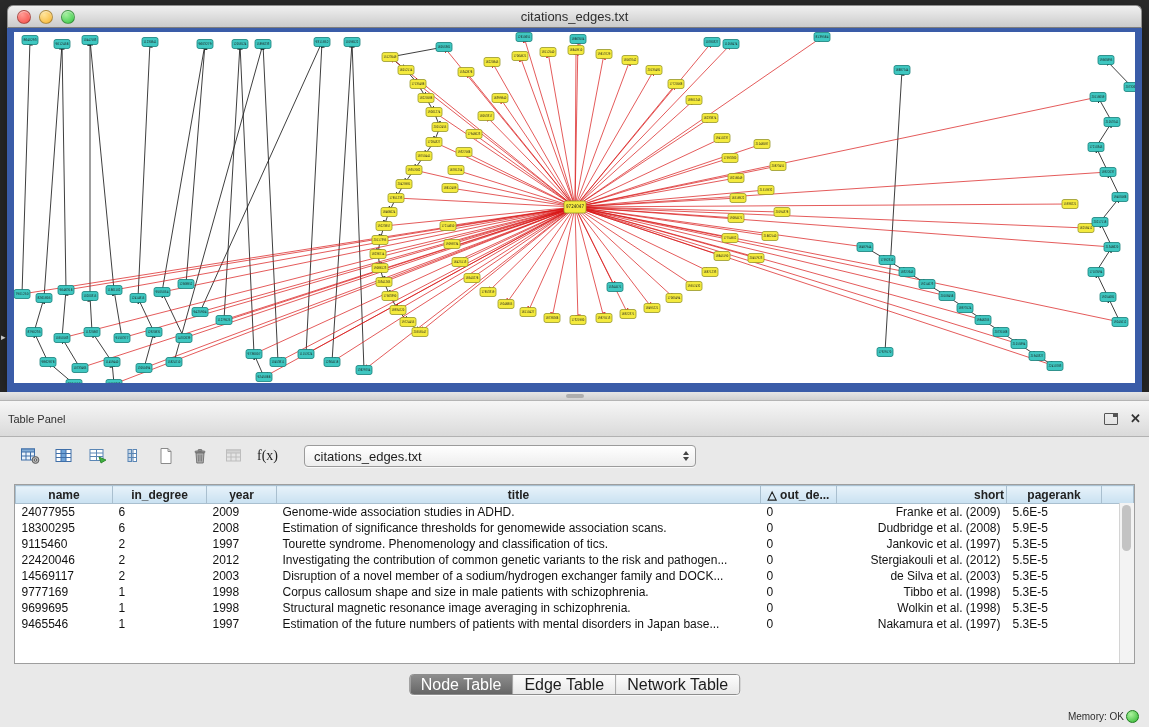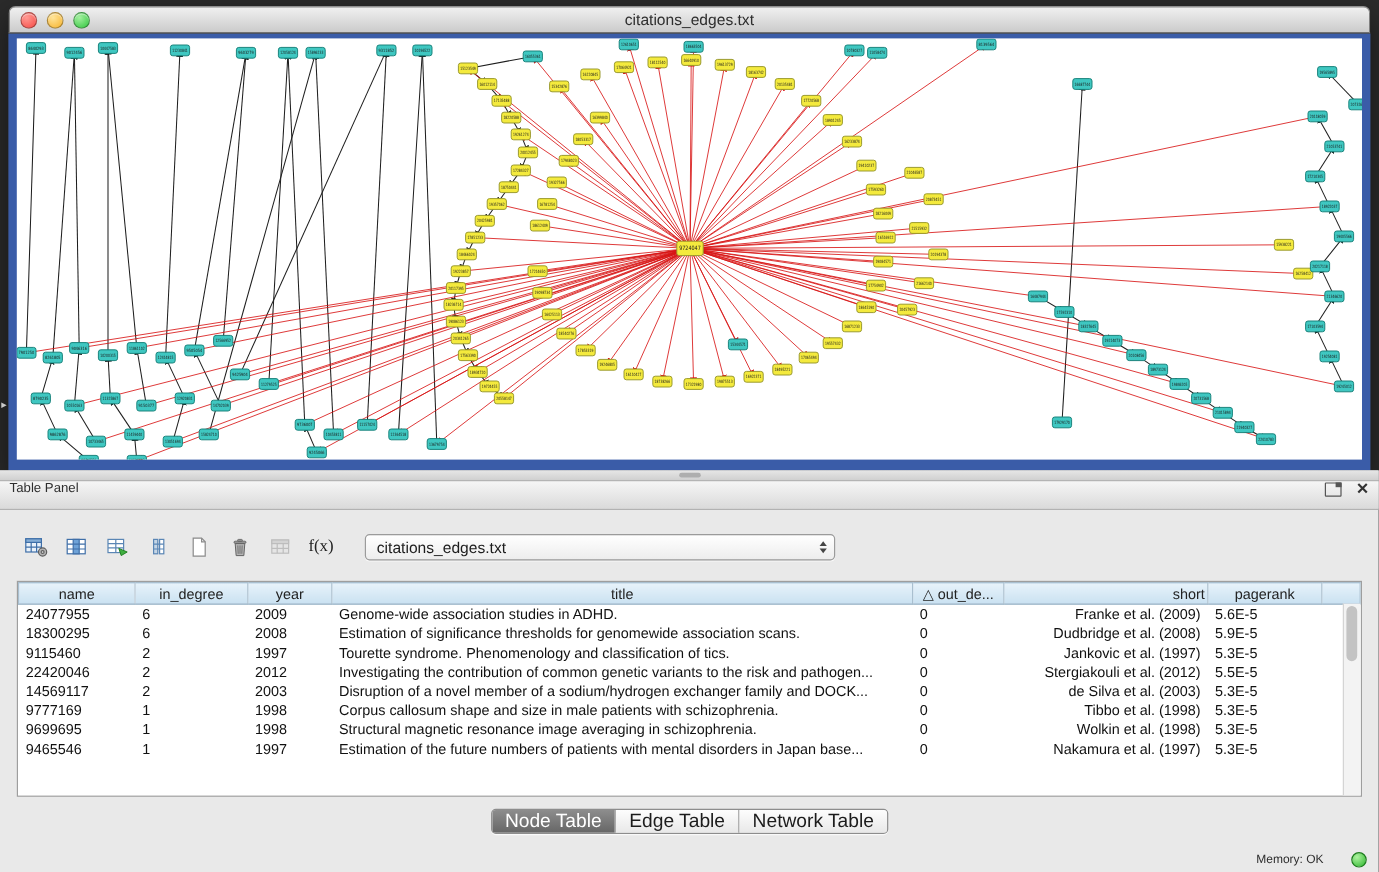--- a/index.html
+++ b/index.html
@@ -19,56 +19,56 @@
   .light.yellow{background:radial-gradient(circle at 35% 30%,#ffe49a,#f7b32b)}
   .light.green{background:radial-gradient(circle at 35% 30%,#a5f0a0,#2fc63d)}
   .graph-frame{background:#3a5ca8;padding:4px 7px 9px 7px}
   #net{display:block;background:#ffffff}
   #net text{font-family:"DejaVu Sans",sans-serif}
   .collapse-arrow{position:absolute;left:1px;top:333px;font-size:9px;color:#c9c9c9;line-height:9px}
   
   .bottom{position:absolute;left:0;top:392px;width:1149px;height:335px;background:#e9e9e9}
   .gutter{height:8px;background:linear-gradient(#e6e6e6,#d0d0d0);border-bottom:1px solid #b4b4b4;position:relative}
   .notch{position:absolute;left:50%;top:2px;transform:translateX(-50%);width:18px;height:4px;border-radius:2px;background:#aeaeae}
-  .panel-titlebar{height:24px;background:linear-gradient(#f6f6f6,#dadada);border-bottom:1px solid #b2b2b2;display:flex;align-items:flex-start;padding:0 8px;box-sizing:border-box}
+  .panel-titlebar{height:36px;background:linear-gradient(#f6f6f6,#dadada);border-bottom:1px solid #b2b2b2;display:flex;align-items:center;padding:0 8px;box-sizing:border-box}
   .panel-title{font-size:11px;color:#2f2f2f}
   .panel-hdr-icons{margin-left:auto;display:flex;align-items:center;gap:12px}
   .float-ic{width:12px;height:10px;border:1.5px solid #555;border-radius:1px;position:relative}
   .float-ic:before{content:"";position:absolute;right:-1px;top:-1px;width:5px;height:4px;background:#555}
   .close-x{font-size:13px;font-weight:bold;color:#333;line-height:13px}
   
   .toolbar{position:absolute;left:16px;top:50px;height:28px;display:flex;align-items:center;gap:7px}
   .icon-btn{width:27px;height:26px;display:flex;align-items:center;justify-content:center;border-radius:4px}
   .fx{font-family:"Liberation Serif",serif;font-size:14px;color:#222}
   .combo{margin-left:16px;width:392px;height:22px;background:linear-gradient(#ffffff,#ededed);border:1px solid #9b9b9b;border-radius:4px;display:flex;align-items:center;padding:0 6px 0 9px;box-sizing:border-box;box-shadow:0 1px 0 rgba(255,255,255,.7)}
   .combo-text{font-size:13px;color:#1d1d1d;flex:1;white-space:nowrap;overflow:hidden}
   .combo-arrows{display:flex;flex-direction:column;align-items:center;gap:2px;padding-left:6px}
   .combo-arrows .up{width:0;height:0;border-left:3.5px solid transparent;border-right:3.5px solid transparent;border-bottom:4.5px solid #444}
   .combo-arrows .dn{width:0;height:0;border-left:3.5px solid transparent;border-right:3.5px solid transparent;border-top:4.5px solid #444}
   
   .tablewrap{position:absolute;left:14px;top:92px;width:1121px;height:180px;background:#fff;border:1px solid #9e9e9e;box-sizing:border-box;overflow:hidden}
   table.tbl{border-collapse:collapse;table-layout:fixed;width:100%}
-  .tbl th{height:18px;background:linear-gradient(#e7f2fa,#c9e1f1);border:1px solid #a9bfcf;font-weight:normal;font-size:12px;color:#222;text-align:center;overflow:hidden;white-space:nowrap;padding:0 2px;box-sizing:border-box}
+  .tbl th{height:18px;background:linear-gradient(#e7f2fa,#c9e1f1);border:1px solid #a9bfcf;font-weight:bold;font-size:12px;color:#222;text-align:center;overflow:hidden;white-space:nowrap;padding:0 2px;box-sizing:border-box}
   .tbl td{height:16px;font-size:12px;color:#111;padding:0 6px;white-space:nowrap;overflow:hidden;box-sizing:border-box}
   .tbl th:nth-child(1),.tbl td:nth-child(1){width:97px}
   .tbl th:nth-child(2),.tbl td:nth-child(2){width:94px}
   .tbl th:nth-child(3),.tbl td:nth-child(3){width:70px}
   .tbl th:nth-child(4),.tbl td:nth-child(4){width:484px}
   .tbl th:nth-child(5),.tbl td:nth-child(5){width:76px}
   .tbl th:nth-child(6),.tbl td:nth-child(6){width:170px;text-align:right}
   .tbl th:nth-child(7),.tbl td:nth-child(7){width:95px}
   .vscroll{position:absolute;top:18px;right:0;bottom:0;width:14px;background:#f3f3f3;border-left:1px solid #d4d4d4}
   .vthumb{position:absolute;top:2px;left:2px;width:9px;height:46px;border-radius:5px;background:#c3c3c3}
   
   .tab-group{position:absolute;top:282px;left:50%;transform:translateX(-50%);display:flex;border:1px solid #8d8d8d;border-radius:4px;overflow:hidden;box-shadow:0 1px 0 rgba(255,255,255,.7)}
   .tab{padding:2px 11px;font-size:16px;line-height:15px;color:#1c1c1c;background:linear-gradient(#fdfdfd,#e8e8e8);border-right:1px solid #9a9a9a}
   .tab:last-child{border-right:none}
   .tab.active{background:linear-gradient(#8d8d8d,#666666);color:#fff}
   
-  .status{position:absolute;top:318px;right:10px;display:flex;align-items:center;gap:23px}
+  .status{position:absolute;top:318px;right:10px;display:flex;align-items:center;gap:2px}
   .mem-label{font-size:10px;color:#2e2e2e}
   .mem-dot{width:11px;height:11px;border-radius:50%;border:1px solid #1f7d1f;background:radial-gradient(circle at 35% 30%,#aef3a0,#2db52d)}
 </style>
 </head>
 <body>
 
 <div class="window">
   <div class="titlebar">
     <div class="lights">
       <div class="light red"></div>

